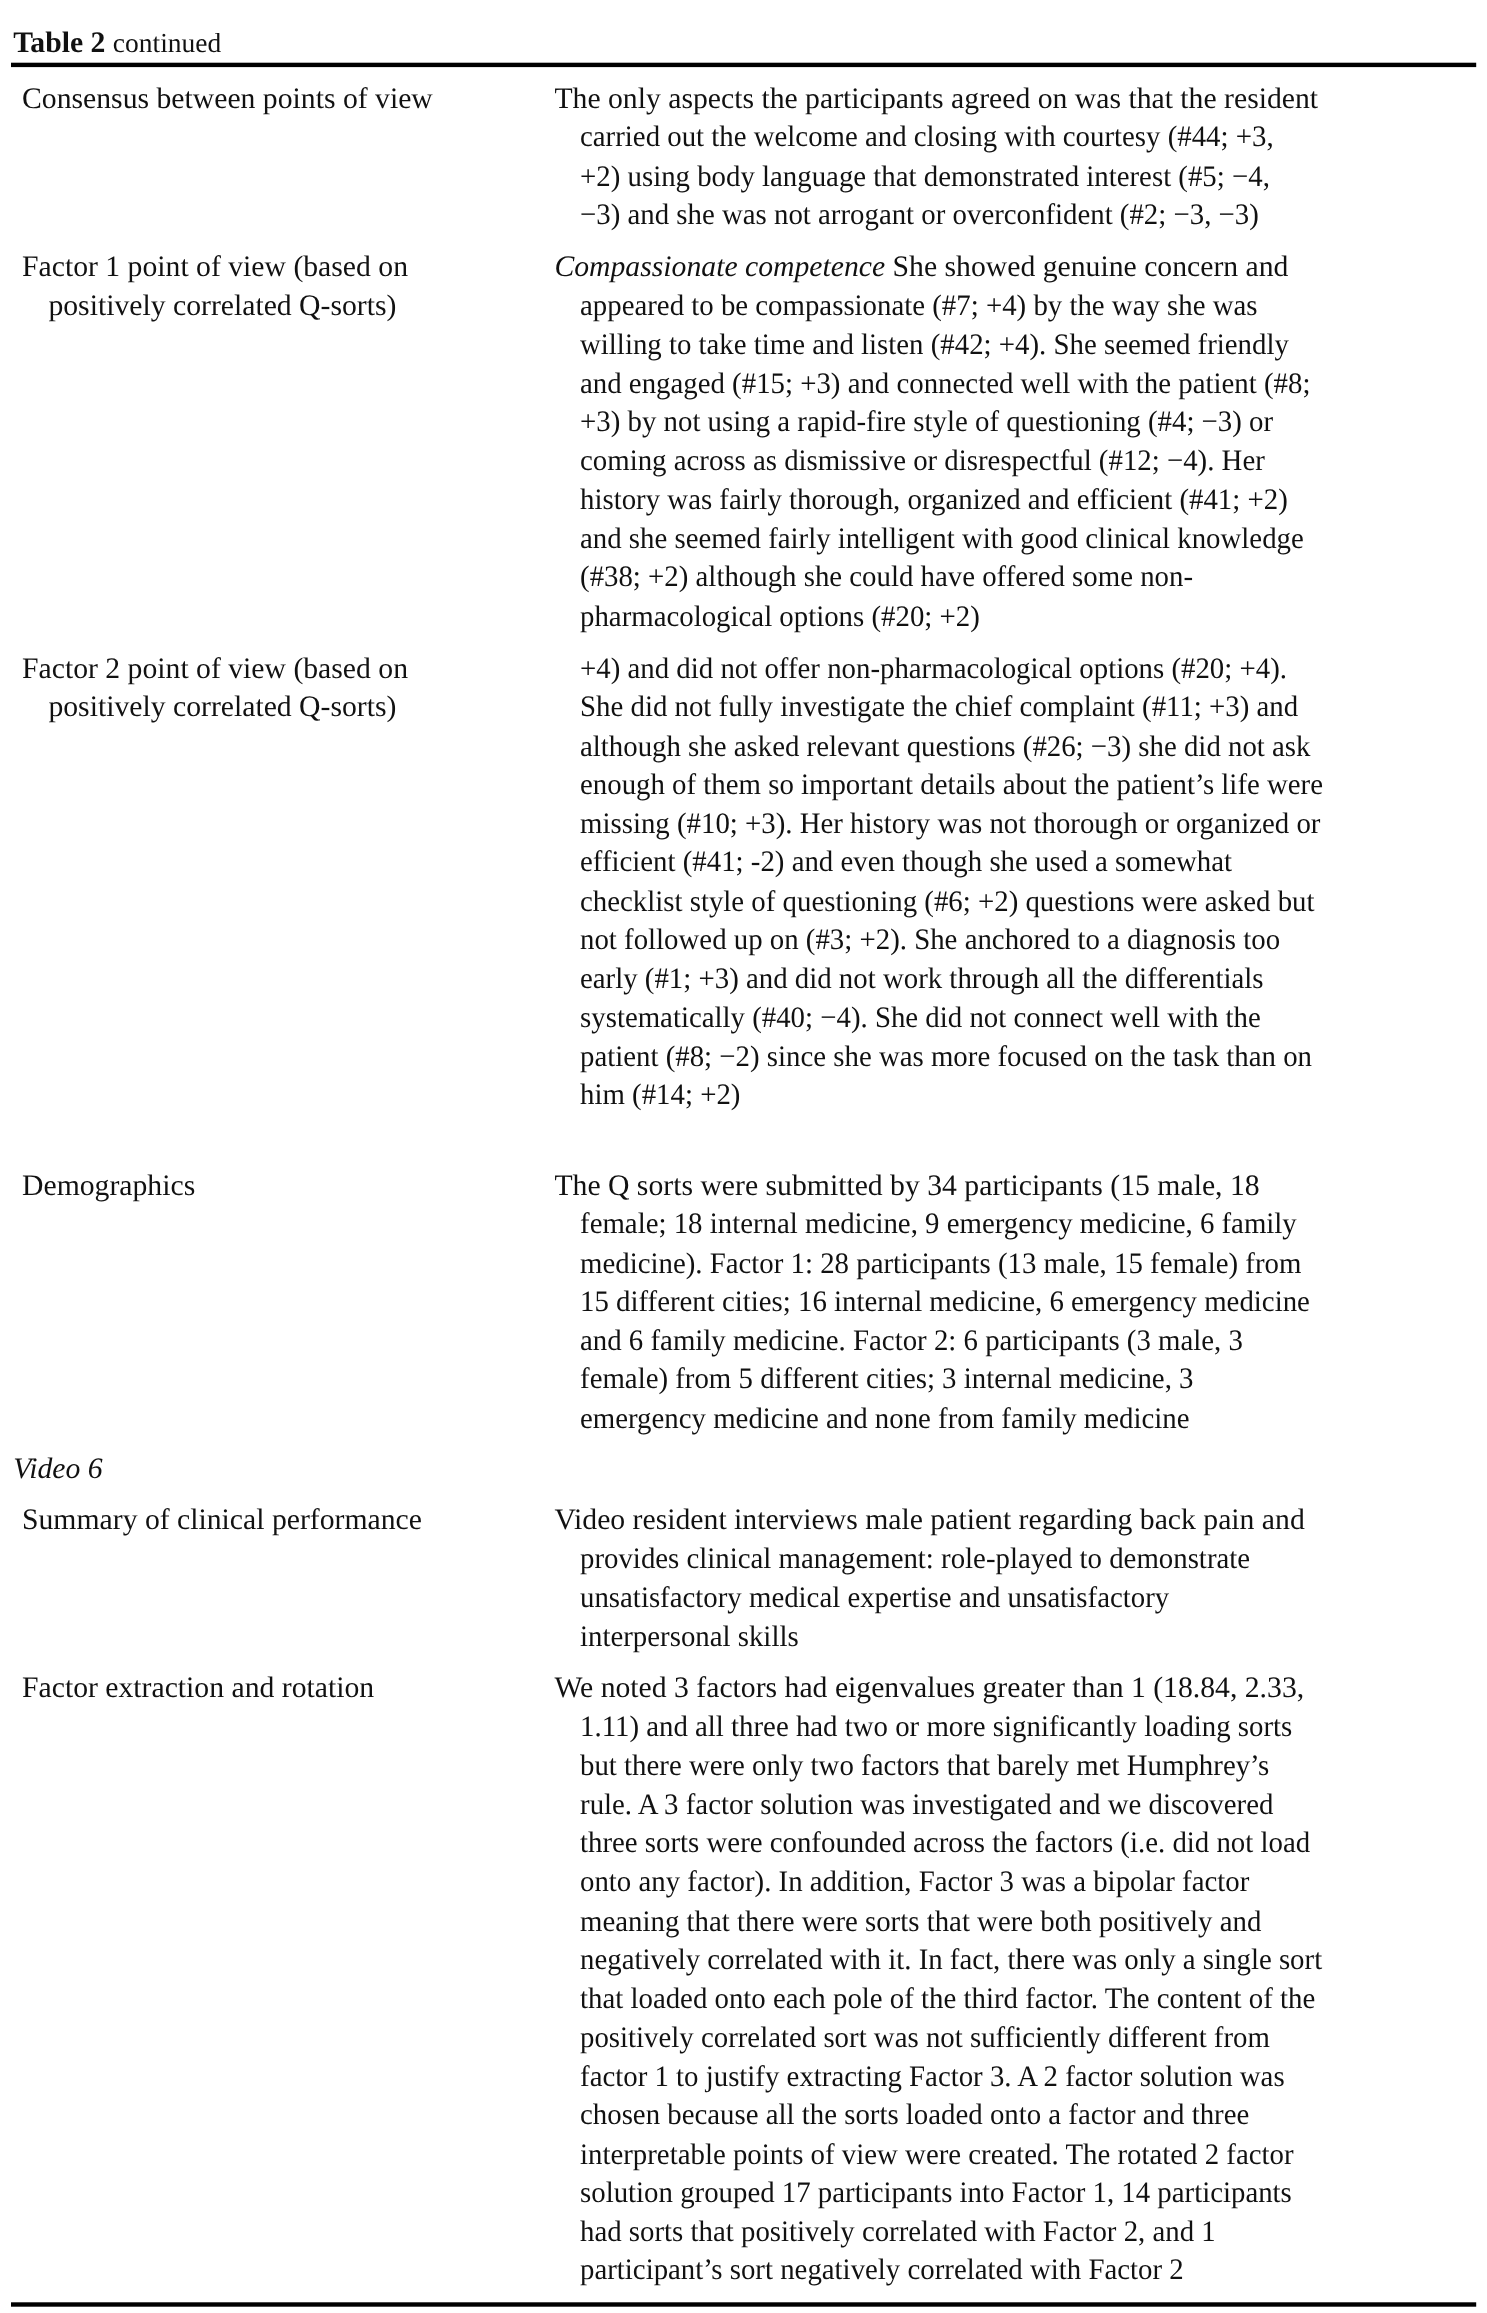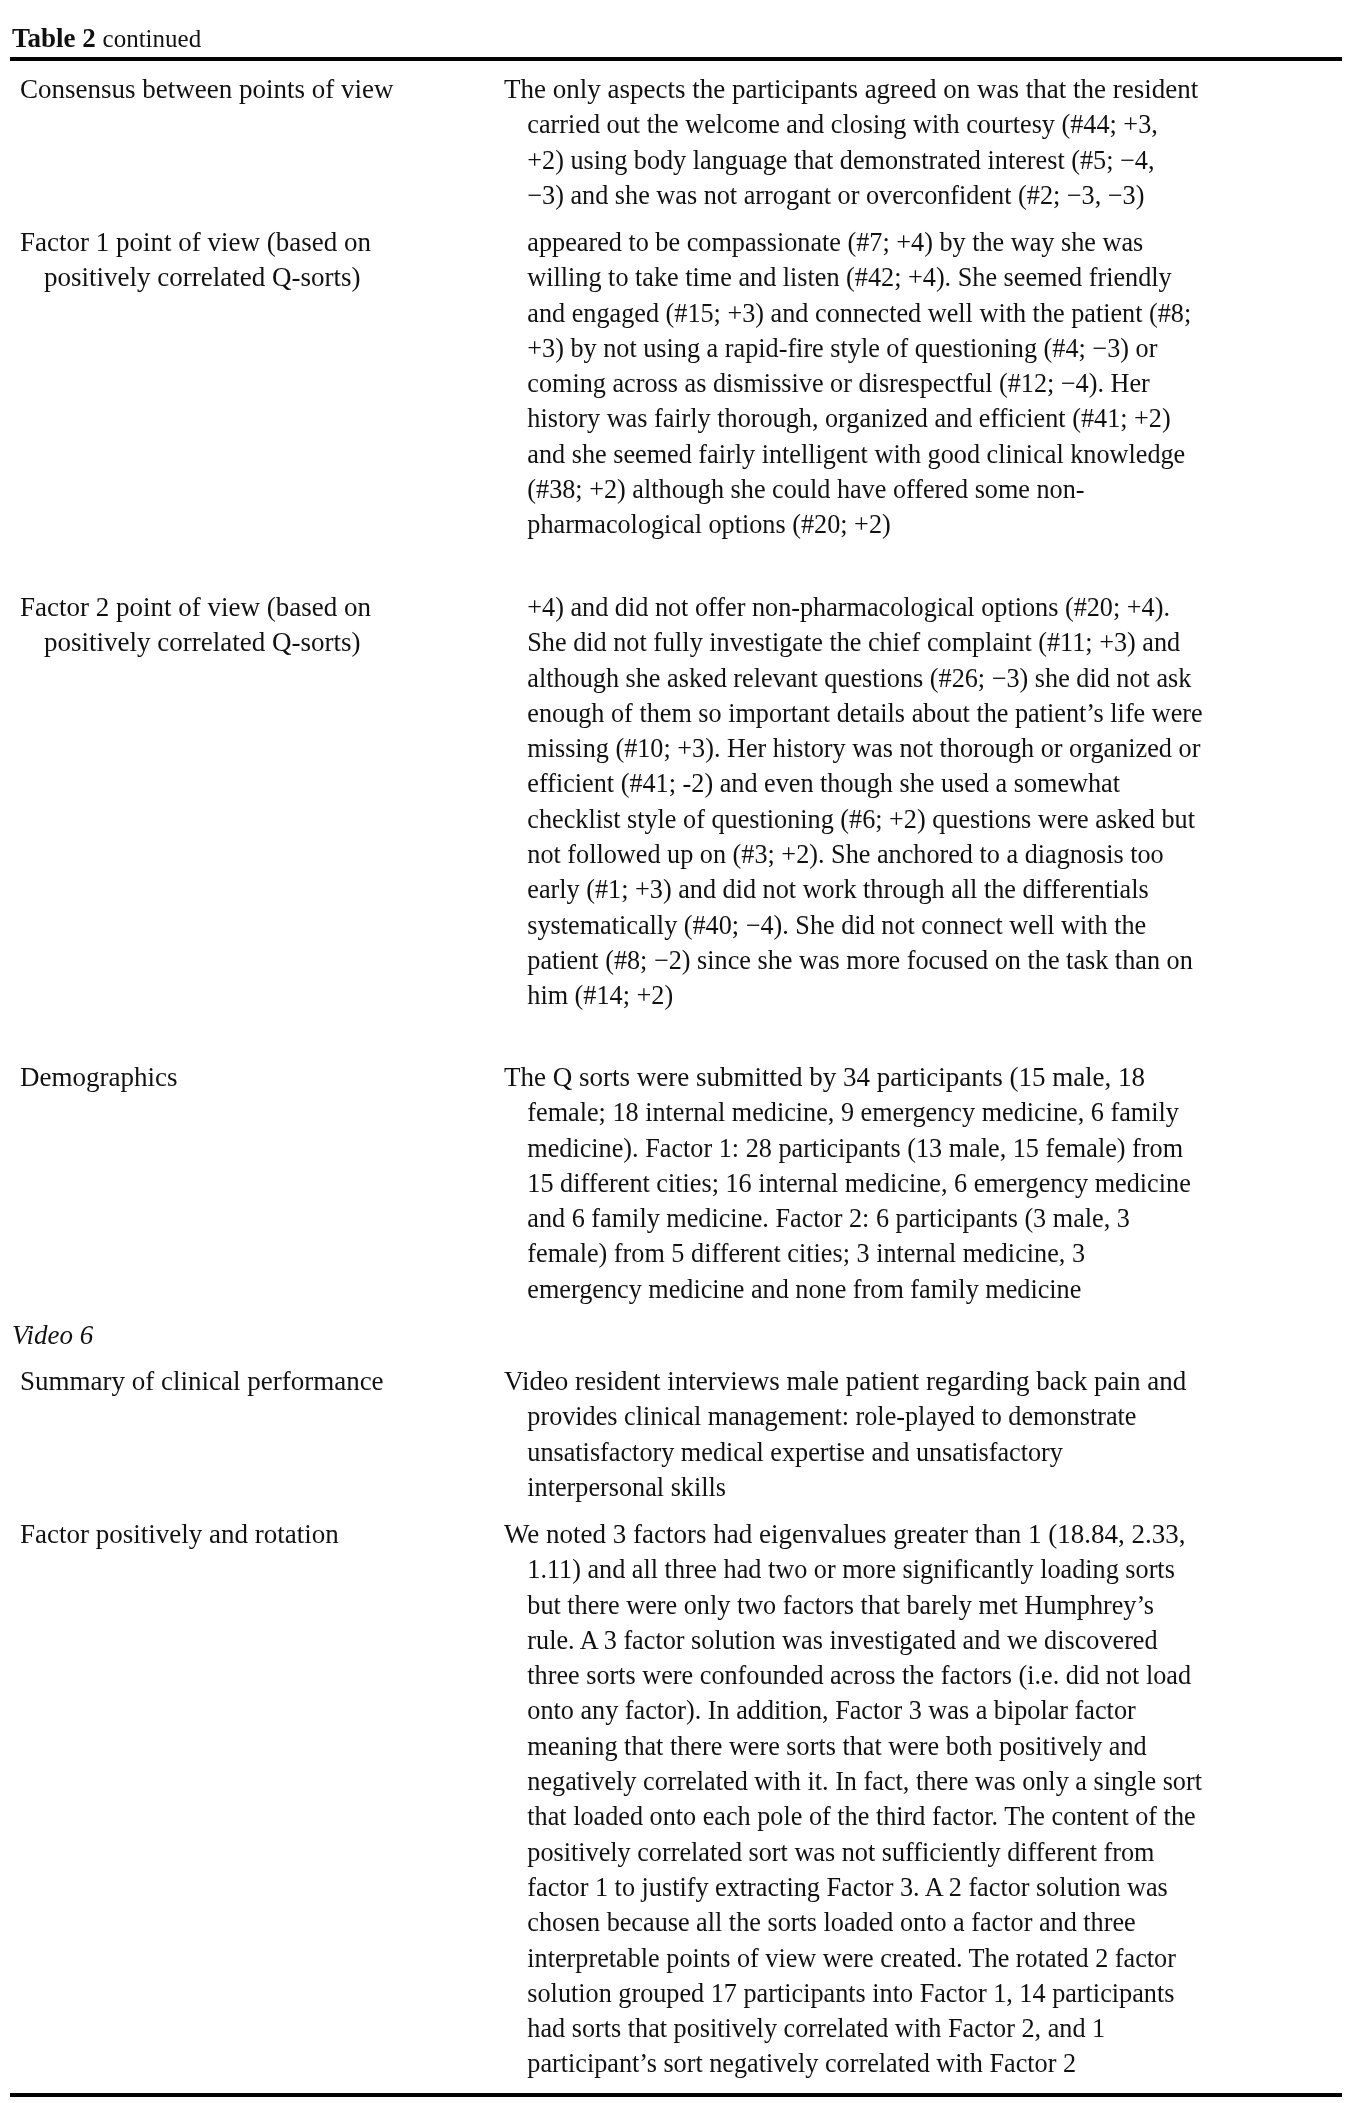--- a/index.html
+++ b/index.html
@@ -58,20 +58,21 @@
     <span class="line indent" style="transform: scaleX(0.9707); transform-origin: left top;">−3) and she was not arrogant or overconfident (#2; −3, −3)</span>
   </div>
 </div>
 
 <div class="row" style="top:225px;">
   <div class="label">
     <span class="line">Factor 1 point of view (based on</span>
     <span class="line indent">positively correlated Q-sorts)</span>
   </div>
   <div class="value">
+    <span class="line"><em>Compassionate competence</em><span> She showed genuine concern and</span></span>
     <span class="line indent" style="transform: scaleX(0.9707); transform-origin: left top;">appeared to be compassionate (#7; +4) by the way she was</span>
     <span class="line indent" style="transform: scaleX(0.9707); transform-origin: left top;">willing to take time and listen (#42; +4). She seemed friendly</span>
     <span class="line indent" style="transform: scaleX(0.9707); transform-origin: left top;">and engaged (#15; +3) and connected well with the patient (#8;</span>
     <span class="line indent" style="transform: scaleX(0.9707); transform-origin: left top;">+3) by not using a rapid-fire style of questioning (#4; −3) or</span>
     <span class="line indent" style="transform: scaleX(0.9707); transform-origin: left top;">coming across as dismissive or disrespectful (#12; −4). Her</span>
     <span class="line indent" style="transform: scaleX(0.9707); transform-origin: left top;">history was fairly thorough, organized and efficient (#41; +2)</span>
     <span class="line indent" style="transform: scaleX(0.9707); transform-origin: left top;">and she seemed fairly intelligent with good clinical knowledge</span>
     <span class="line indent" style="transform: scaleX(0.9707); transform-origin: left top;">(#38; +2) although she could have offered some non-</span>
     <span class="line indent" style="transform: scaleX(0.9707); transform-origin: left top;">pharmacological options (#20; +2)</span>
   </div>
@@ -122,21 +123,21 @@
   <div class="value">
     <span class="line">Video resident interviews male patient regarding back pain and</span>
     <span class="line indent" style="transform: scaleX(0.9707); transform-origin: left top;">provides clinical management: role-played to demonstrate</span>
     <span class="line indent" style="transform: scaleX(0.9707); transform-origin: left top;">unsatisfactory medical expertise and unsatisfactory</span>
     <span class="line indent" style="transform: scaleX(0.9707); transform-origin: left top;">interpersonal skills</span>
   </div>
 </div>
 
 <div class="row" style="top:1517px;">
   <div class="label">
-    <span class="line">Factor positively and rotation</span>
+    <span class="line">Factor extraction and rotation</span>
   </div>
   <div class="value">
     <span class="line">We noted 3 factors had eigenvalues greater than 1 (18.84, 2.33,</span>
     <span class="line indent" style="transform: scaleX(0.9707); transform-origin: left top;">1.11) and all three had two or more significantly loading sorts</span>
     <span class="line indent" style="transform: scaleX(0.9707); transform-origin: left top;">but there were only two factors that barely met Humphrey’s</span>
     <span class="line indent" style="transform: scaleX(0.9707); transform-origin: left top;">rule. A 3 factor solution was investigated and we discovered</span>
     <span class="line indent" style="transform: scaleX(0.9707); transform-origin: left top;">three sorts were confounded across the factors (i.e. did not load</span>
     <span class="line indent" style="transform: scaleX(0.9707); transform-origin: left top;">onto any factor). In addition, Factor 3 was a bipolar factor</span>
     <span class="line indent" style="transform: scaleX(0.9707); transform-origin: left top;">meaning that there were sorts that were both positively and</span>
     <span class="line indent" style="transform: scaleX(0.9707); transform-origin: left top;">negatively correlated with it. In fact, there was only a single sort</span>

